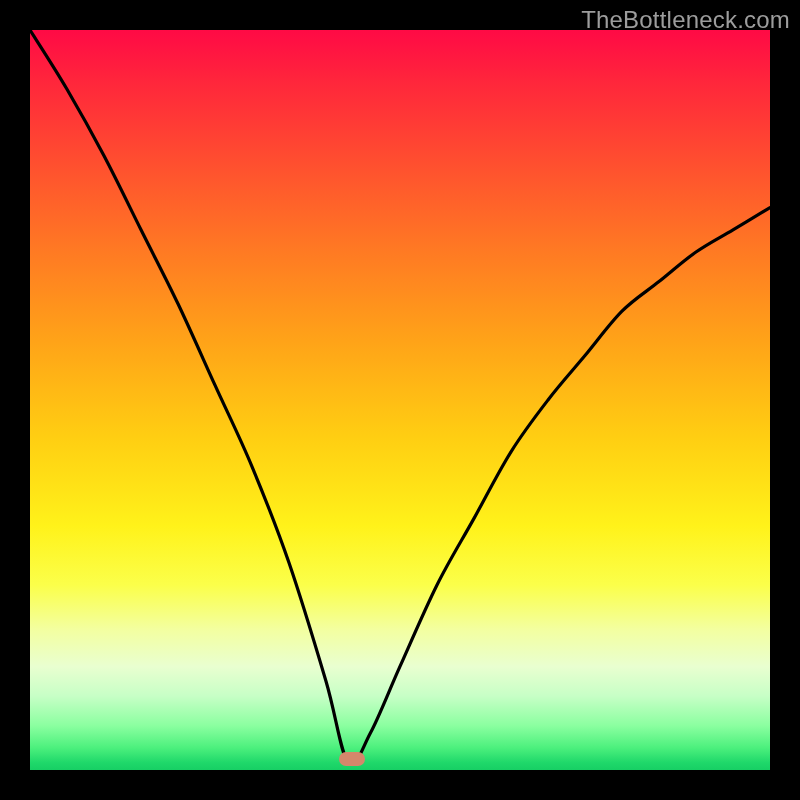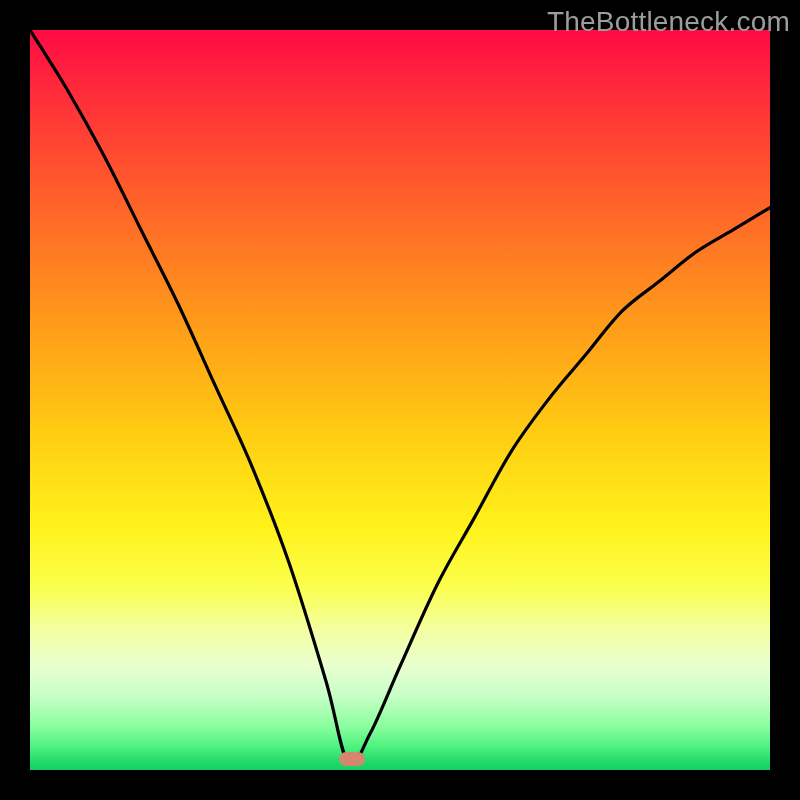--- a/index.html
+++ b/index.html
@@ -56,21 +56,21 @@
     height: 14px;
     border-radius: 7px;
     background: #d4876b;
     transform: translate(-50%, -50%);
   }
   .watermark {
     position: absolute;
     top: 6px;
     right: 10px;
     color: #9d9d9d;
-    font-size: 28px;
+    font-size: 24px;
     font-weight: 400;
     letter-spacing: 0.2px;
   }
 </style>
 </head>
 <body>
 
 <div class="frame">
 
   <div class="plot">

